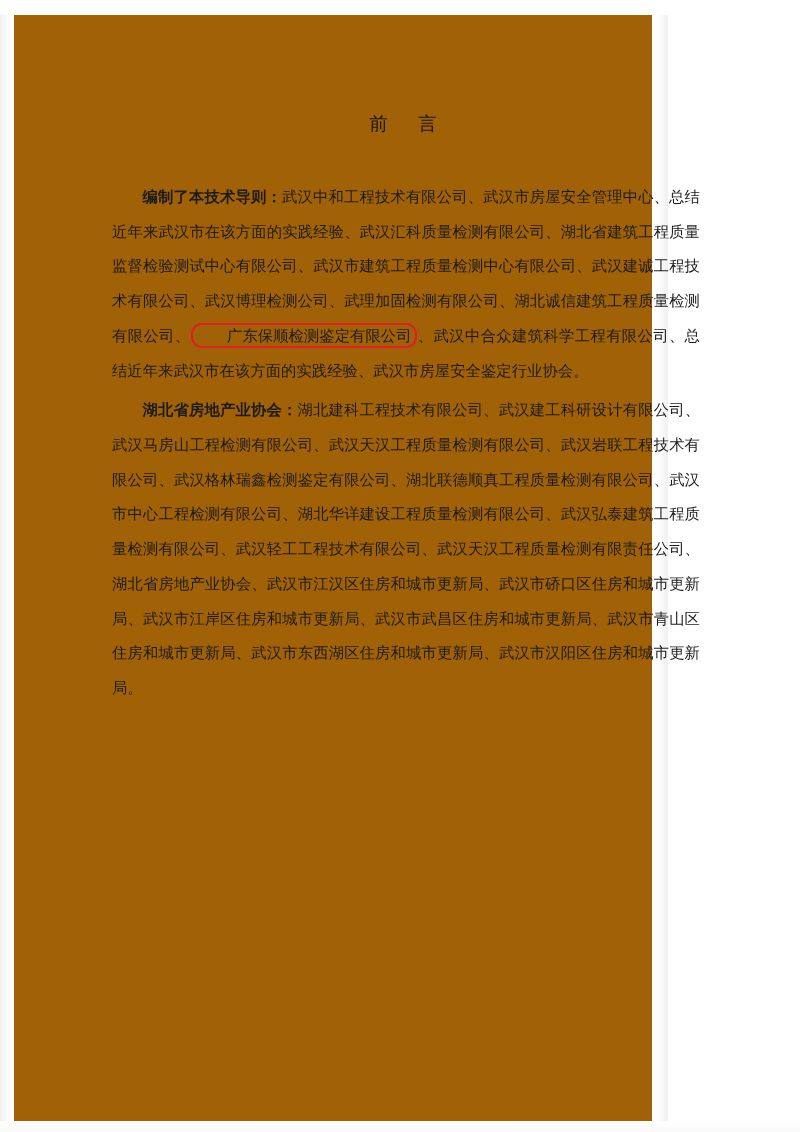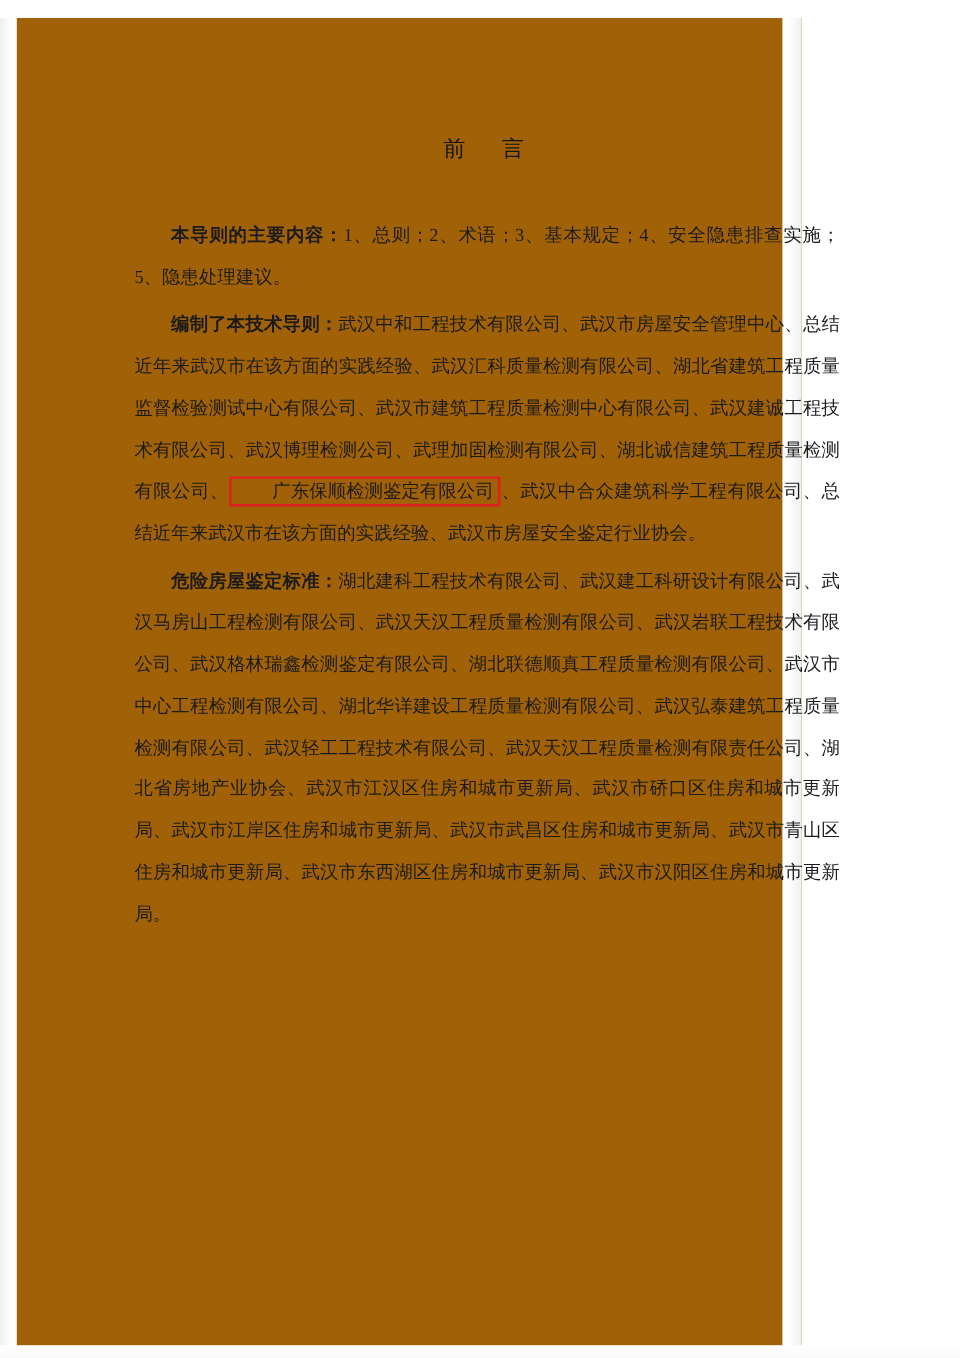--- a/index.html
+++ b/index.html
@@ -90,21 +90,20 @@
 <div class="page">
   <div class="scan-edge-left"></div>
   <div class="scan-edge-right"></div>
   <div class="scan-edge-bottom"></div>
 
   <div class="content">
 
     <h1 class="doc-title">前　言</h1>
 
 
-    <p class="para indent gap-sm"><span class="bold">本导则的主要内容：</span><span>1、总则；2、术语；3、基本规定；4、安全隐患排查实施；5、隐患处理建议。</span></p>
 
 
-    <p class="para indent gap-lg"><span class="bold">编制了本技术导则：</span><span>武汉中和工程技术有限公司、武汉市房屋安全管理中心、总结近年来武汉市在该方面的实践经验、武汉汇科质量检测有限公司、湖北省建筑工程质量监督检验测试中心有限公司、武汉市建筑工程质量检测中心有限公司、武汉建诚工程技术有限公司、武汉博理检测公司、武理加固检测有限公司、湖北诚信建筑工程质量检测有限公司、</span><span class="highlight-box" style="border-color: rgb(224, 32, 32);">广东保顺检测鉴定有限公司</span><span>、武汉中合众建筑科学工程有限公司、总结近年来武汉市在该方面的实践经验、武汉市房屋安全鉴定行业协会。</span></p>
+    <p class="para indent gap-lg"><span class="bold">编制了本技术导则：</span><span>武汉中和工程技术有限公司、武汉市房屋安全管理中心、总结近年来武汉市在该方面的实践经验、武汉汇科质量检测有限公司、湖北省建筑工程质量监督检验测试中心有限公司、武汉市建筑工程质量检测中心有限公司、武汉建诚工程技术有限公司、武汉博理检测公司、武理加固检测有限公司、湖北诚信建筑工程质量检测有限公司、</span><span class="highlight-box" style="border-color: rgb(224, 32, 32); border-radius: 11px;">广东保顺检测鉴定有限公司</span><span>、武汉中合众建筑科学工程有限公司、总结近年来武汉市在该方面的实践经验、武汉市房屋安全鉴定行业协会。</span></p>
 
-    <p class="para indent"><span class="bold">危险房屋鉴定标准：</span><span>湖北建科工程技术有限公司、武汉建工科研设计有限公司、武汉马房山工程检测有限公司、武汉天汉工程质量检测有限公司、武汉岩联工程技术有限公司、武汉格林瑞鑫检测鉴定有限公司、湖北联德顺真工程质量检测有限公司、武汉市中心工程检测有限公司、湖北华详建设工程质量检测有限公司、武汉弘泰建筑工程质量检测有限公司、武汉轻工工程技术有限公司、武汉天汉工程质量检测有限责任公司、湖北省房地产业协会、武汉市江汉区住房和城市更新局、武汉市硚口区住房和城市更新局、武汉市江岸区住房和城市更新局、武汉市武昌区住房和城市更新局、武汉市青山区住房和城市更新局、武汉市东西湖区住房和城市更新局、武汉市汉阳区住房和城市更新局。</span></p>
+    <p class="para indent"><span class="bold">湖北省房地产业协会：</span><span>湖北建科工程技术有限公司、武汉建工科研设计有限公司、武汉马房山工程检测有限公司、武汉天汉工程质量检测有限公司、武汉岩联工程技术有限公司、武汉格林瑞鑫检测鉴定有限公司、湖北联德顺真工程质量检测有限公司、武汉市中心工程检测有限公司、湖北华详建设工程质量检测有限公司、武汉弘泰建筑工程质量检测有限公司、武汉轻工工程技术有限公司、武汉天汉工程质量检测有限责任公司、湖北省房地产业协会、武汉市江汉区住房和城市更新局、武汉市硚口区住房和城市更新局、武汉市江岸区住房和城市更新局、武汉市武昌区住房和城市更新局、武汉市青山区住房和城市更新局、武汉市东西湖区住房和城市更新局、武汉市汉阳区住房和城市更新局。</span></p>
 
   </div>
 </div>
 
 </body></html>

